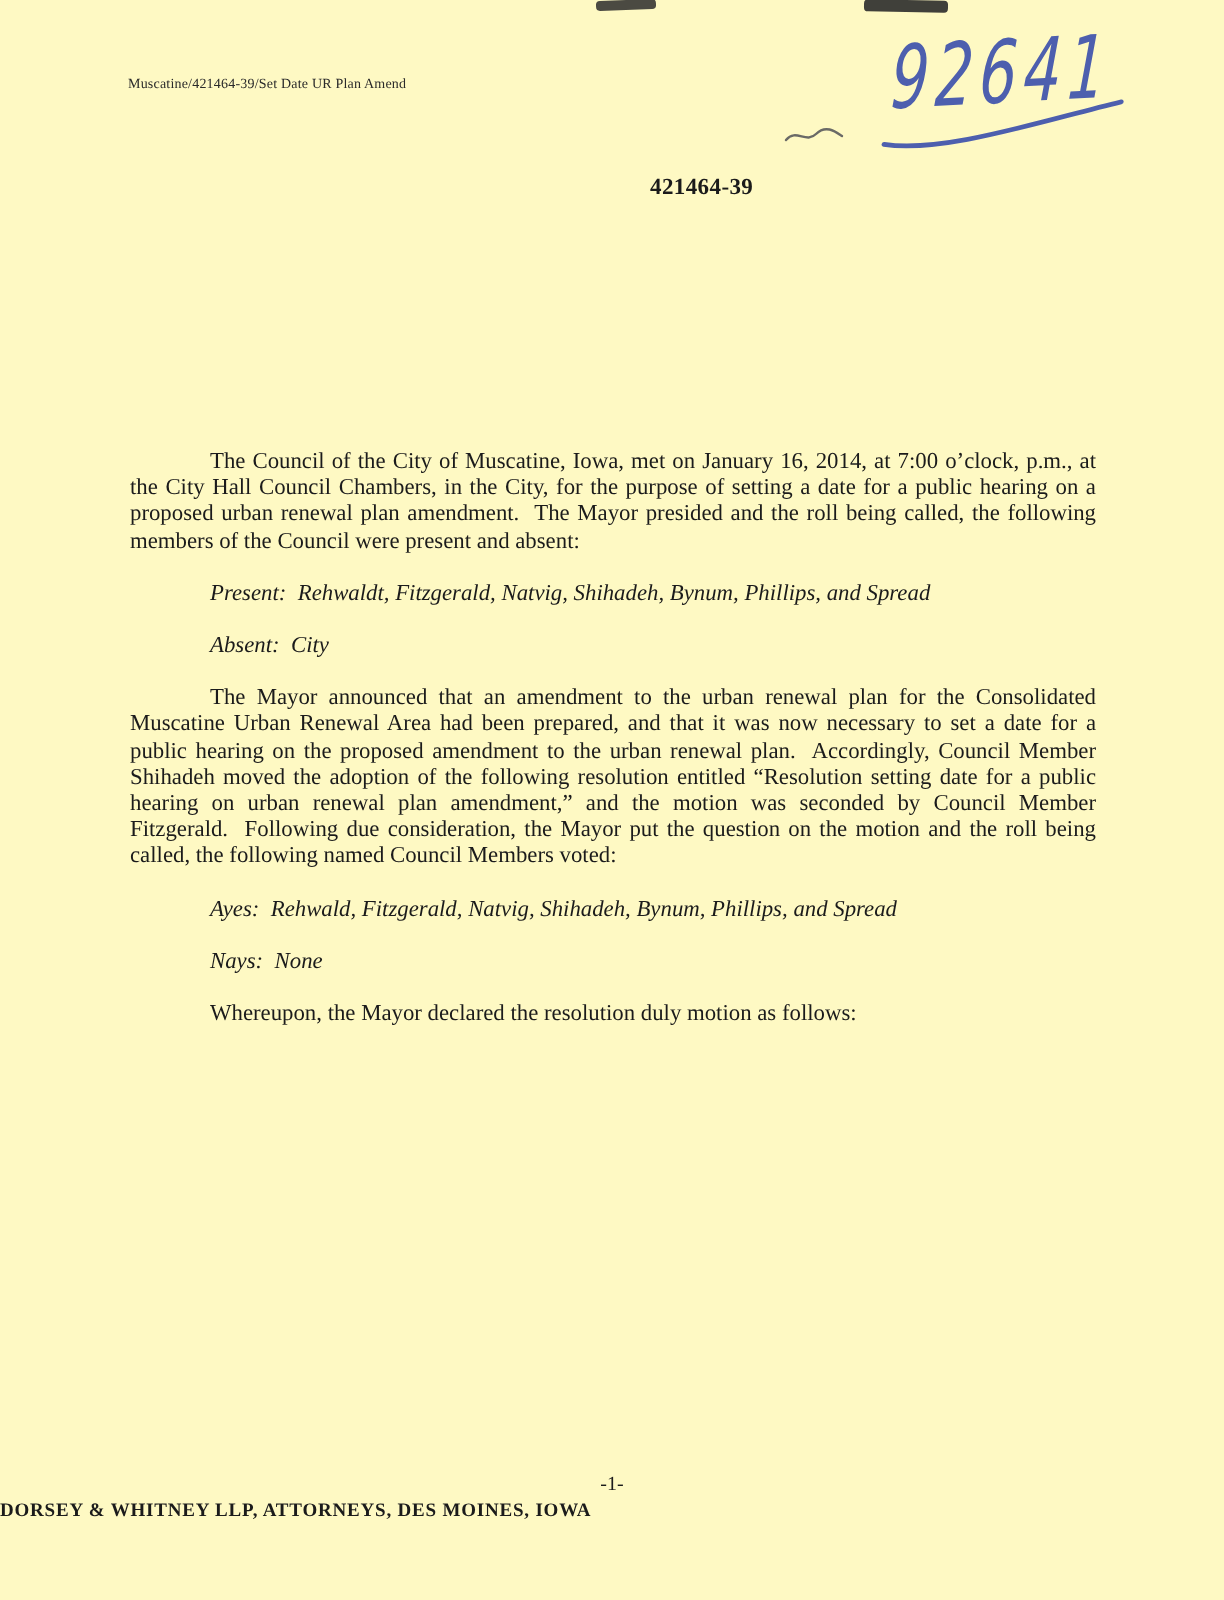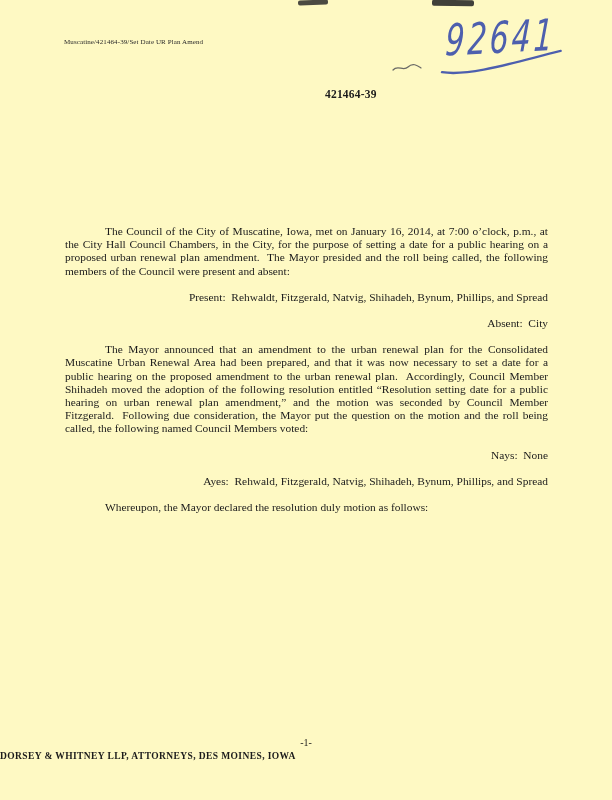--- a/index.html
+++ b/index.html
@@ -104,21 +104,22 @@
   .doc-body p { margin: 0; white-space: pre-wrap; }
   .para {
     text-align: justify;
     text-indent: 40px;
     margin-top: 13px !important;
   }
   .para.first { margin-top: 0 !important; }
   .listing {
     margin-top: 13px !important;
     margin-left: 40px !important;
-    text-align: right;
+    text-align: left;
+    font-style: italic;
   }
 
   
   .footer-page {
     position: absolute;
     left: 0;
     top: 737px;
     width: 100%;
     text-align: center;
     font-size: 10px;
@@ -157,21 +158,21 @@
 
   <div class="title-block">
     <div class="heading-item">421464-39</div>
   </div>
 
   <div class="doc-body">
     <p class="para first">The Council of the City of Muscatine, Iowa, met on January 16, 2014, at 7:00 o’clock, p.m., at the City Hall Council Chambers, in the City, for the purpose of setting a date for a public hearing on a proposed urban renewal plan amendment.  The Mayor presided and the roll being called, the following members of the Council were present and absent:</p>
     <p class="listing">Present:  Rehwaldt, Fitzgerald, Natvig, Shihadeh, Bynum, Phillips, and Spread</p>
     <p class="listing">Absent:  City</p>
     <p class="para">The Mayor announced that an amendment to the urban renewal plan for the Consolidated Muscatine Urban Renewal Area had been prepared, and that it was now necessary to set a date for a public hearing on the proposed amendment to the urban renewal plan.  Accordingly, Council Member Shihadeh moved the adoption of the following resolution entitled “Resolution setting date for a public hearing on urban renewal plan amendment,” and the motion was seconded by Council Member Fitzgerald.  Following due consideration, the Mayor put the question on the motion and the roll being called, the following named Council Members voted:</p>
+    <p class="listing">Ayes:  Rehwald, Fitzgerald, Natvig, Shihadeh, Bynum, Phillips, and Spread</p>
     <p class="listing">Nays:  None</p>
-    <p class="listing">Ayes:  Rehwald, Fitzgerald, Natvig, Shihadeh, Bynum, Phillips, and Spread</p>
     <p class="para">Whereupon, the Mayor declared the resolution duly motion as follows:</p>
   </div>
 
   <div class="footer-page">-1-</div>
   <div class="footer-firm">DORSEY &amp; WHITNEY LLP, ATTORNEYS, DES MOINES, IOWA</div>
 
 </div>
 
 </body></html>

